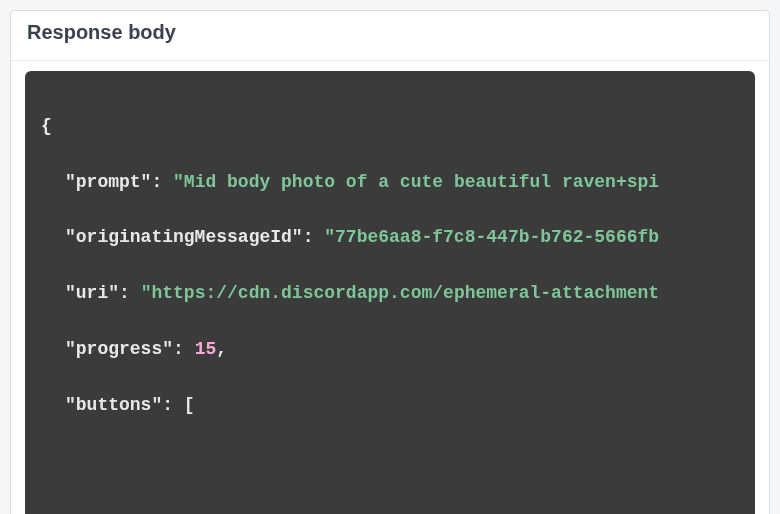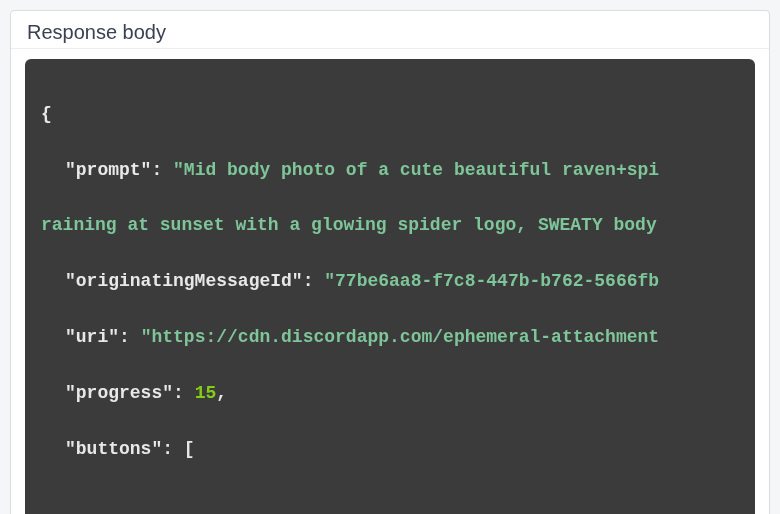--- a/index.html
+++ b/index.html
@@ -15,24 +15,24 @@
     overflow: hidden;
   }
   .panel {
     background: #ffffff;
     border: 1px solid #d8dce3;
     border-radius: 4px;
     overflow: hidden;
     width: 760px;
   }
   .panel-header {
-    padding: 10px 16px 4px 16px;
+    padding: 10px 16px 16px 16px;
     color: #3b4151;
     font-size: 20px;
-    font-weight: 400;
+    font-weight: 700;
     border-bottom: 1px solid #eceef2;
   }
   .code-container {
     margin: 10px 14px 14px 14px;
     background: #3b3b3b;
     border-radius: 6px;
     padding: 14px 0 14px 16px;
     font-family: "SFMono-Regular", Consolas, "Liberation Mono", Menlo, Courier, monospace;
     font-size: 18px;
     line-height: 1.55;
@@ -44,39 +44,38 @@
   .tok-punct {
     color: #e8e8e8;
   }
   .tok-key {
     color: #e8e8e8;
   }
   .tok-str {
     color: #7ec699;
   }
   .tok-num {
-    color: #84cc16;
+    color: #f9a8d4;
   }
   .line {
     display: block;
     white-space: pre;
   }
   .indent1 { padding-left: 24px; }
 </style>
 </head>
 <body>
 
 <div class="panel">
   <div class="panel-header">
     <span>Response body</span>
   </div>
   <div class="code-container">
 <span class="line"><span class="tok-punct">{</span></span>
 <span class="line indent1"><span class="tok-key">"prompt"</span><span class="tok-punct">: </span><span class="tok-str">"Mid body photo of a cute beautiful raven+spi</span></span>
-<span class="line"><span class="tok-str">raining at sunset with a glowing spider logo, SWEATY body</span></span>
 <span class="line indent1"><span class="tok-key">"originatingMessageId"</span><span class="tok-punct">: </span><span class="tok-str">"77be6aa8-f7c8-447b-b762-5666fb</span></span>
 <span class="line indent1"><span class="tok-key">"uri"</span><span class="tok-punct">: </span><span class="tok-str">"https://cdn.discordapp.com/ephemeral-attachment</span></span>
 <span class="line indent1"><span class="tok-key">"progress"</span><span class="tok-punct">: </span><span class="tok-num">15</span><span class="tok-punct">,</span></span>
 <span class="line indent1"><span class="tok-key">"buttons"</span><span class="tok-punct">: </span><span class="tok-punct">[</span></span>
 
 
 
 
 
 

